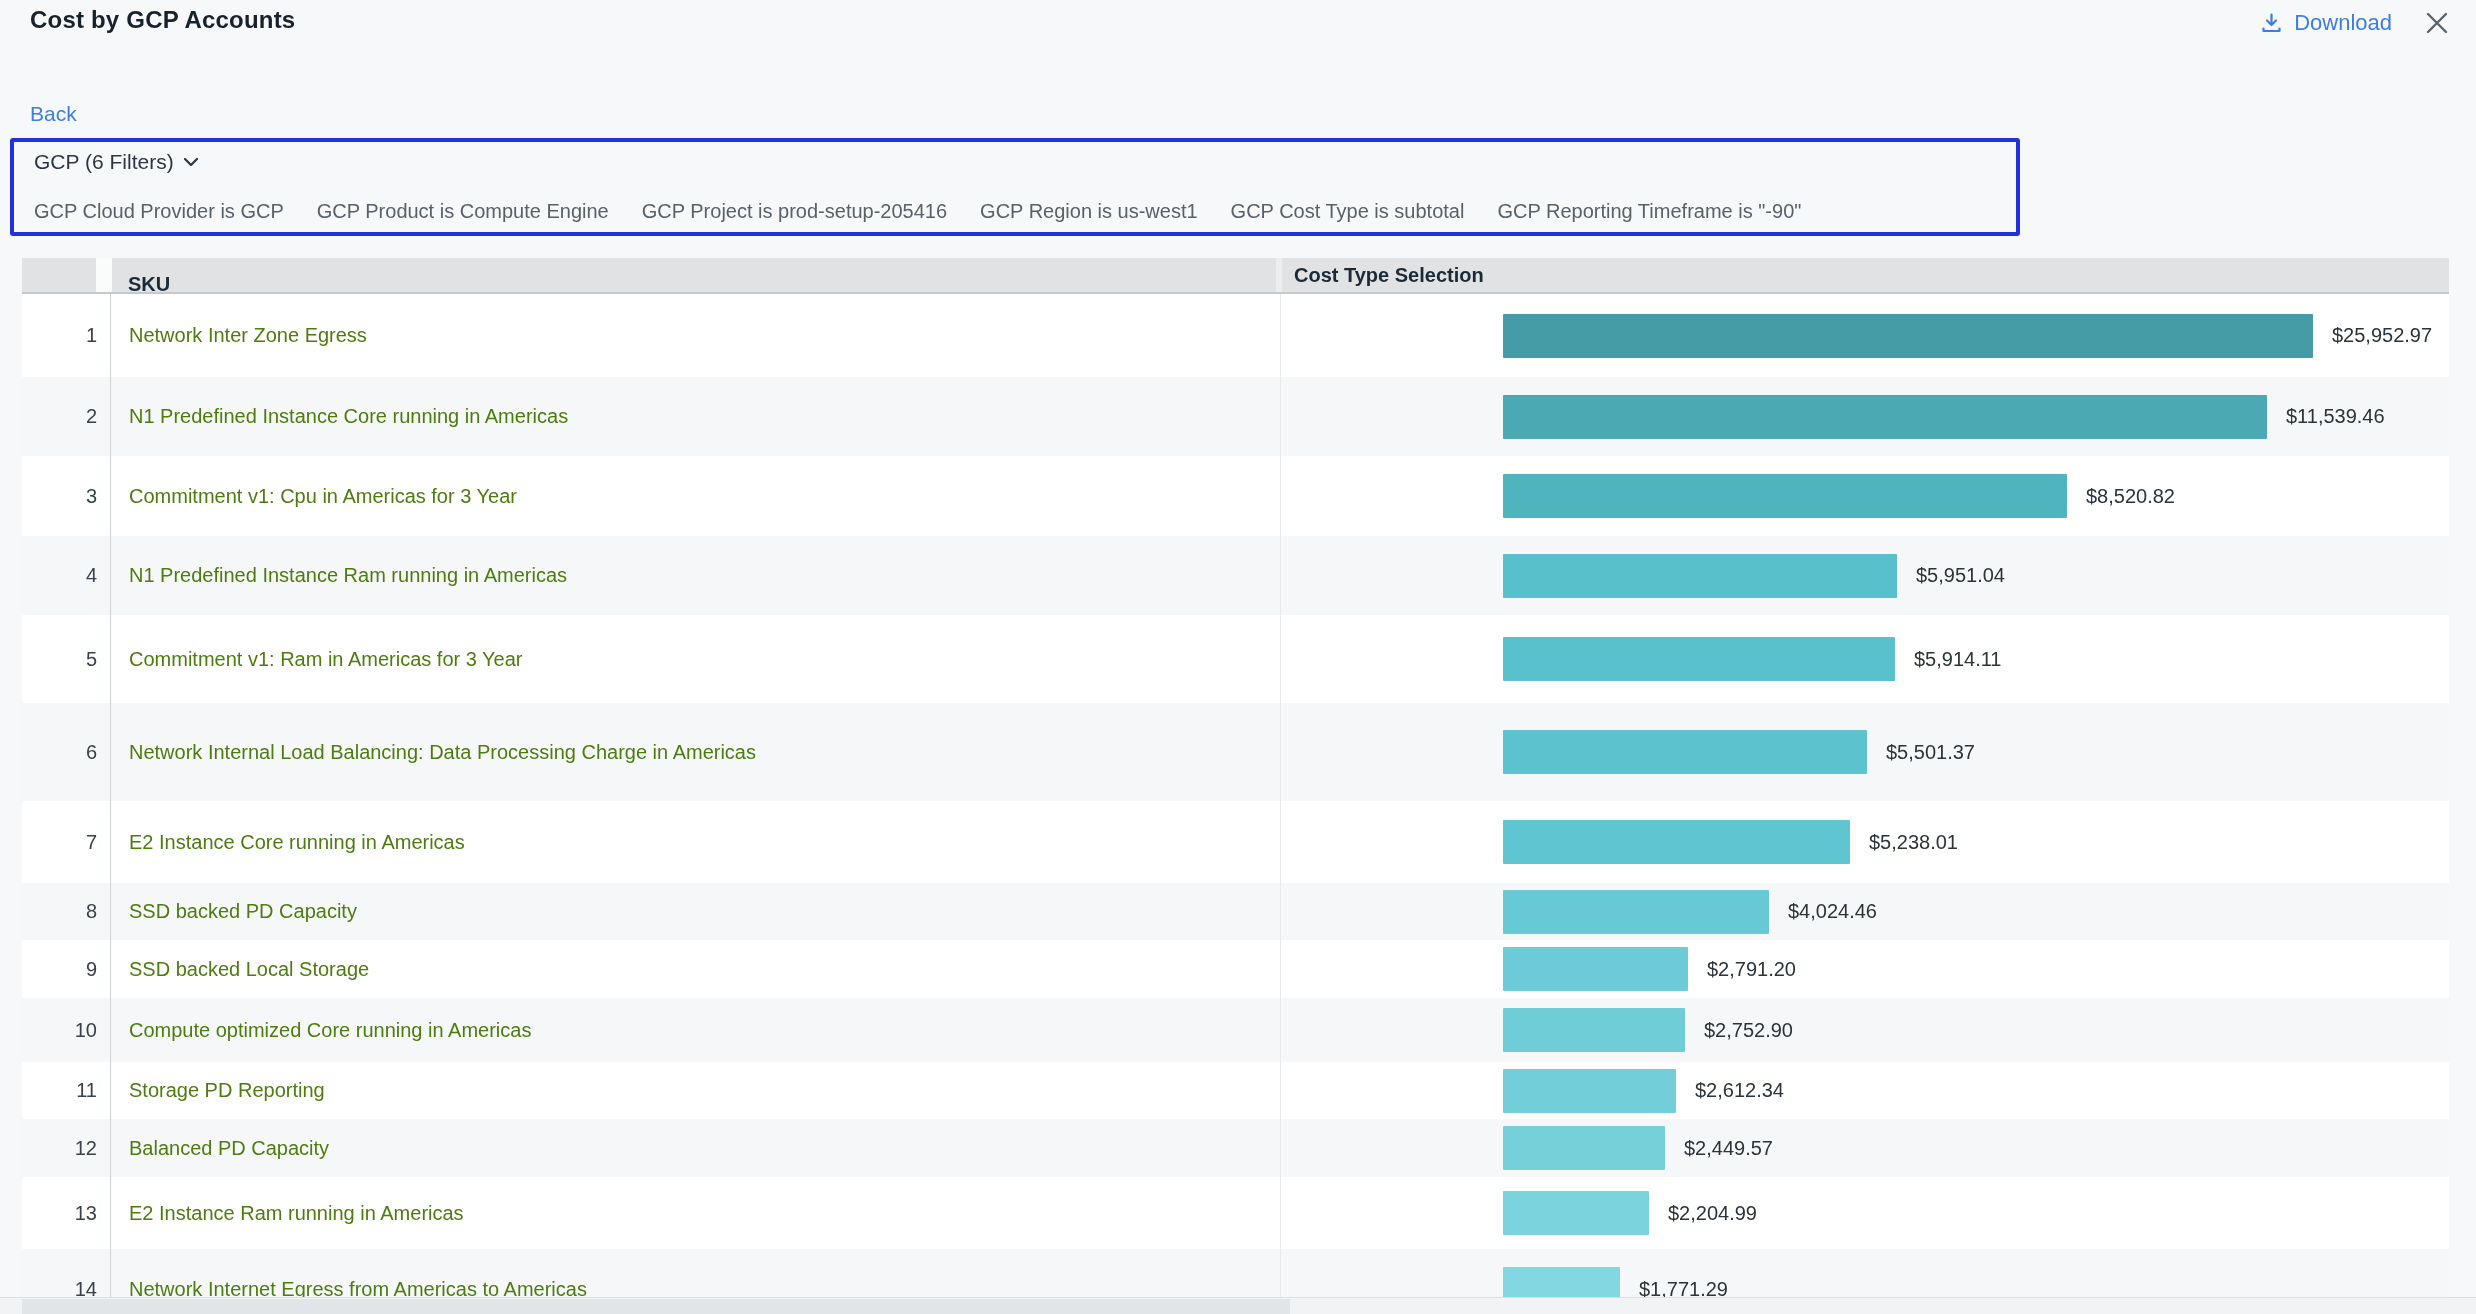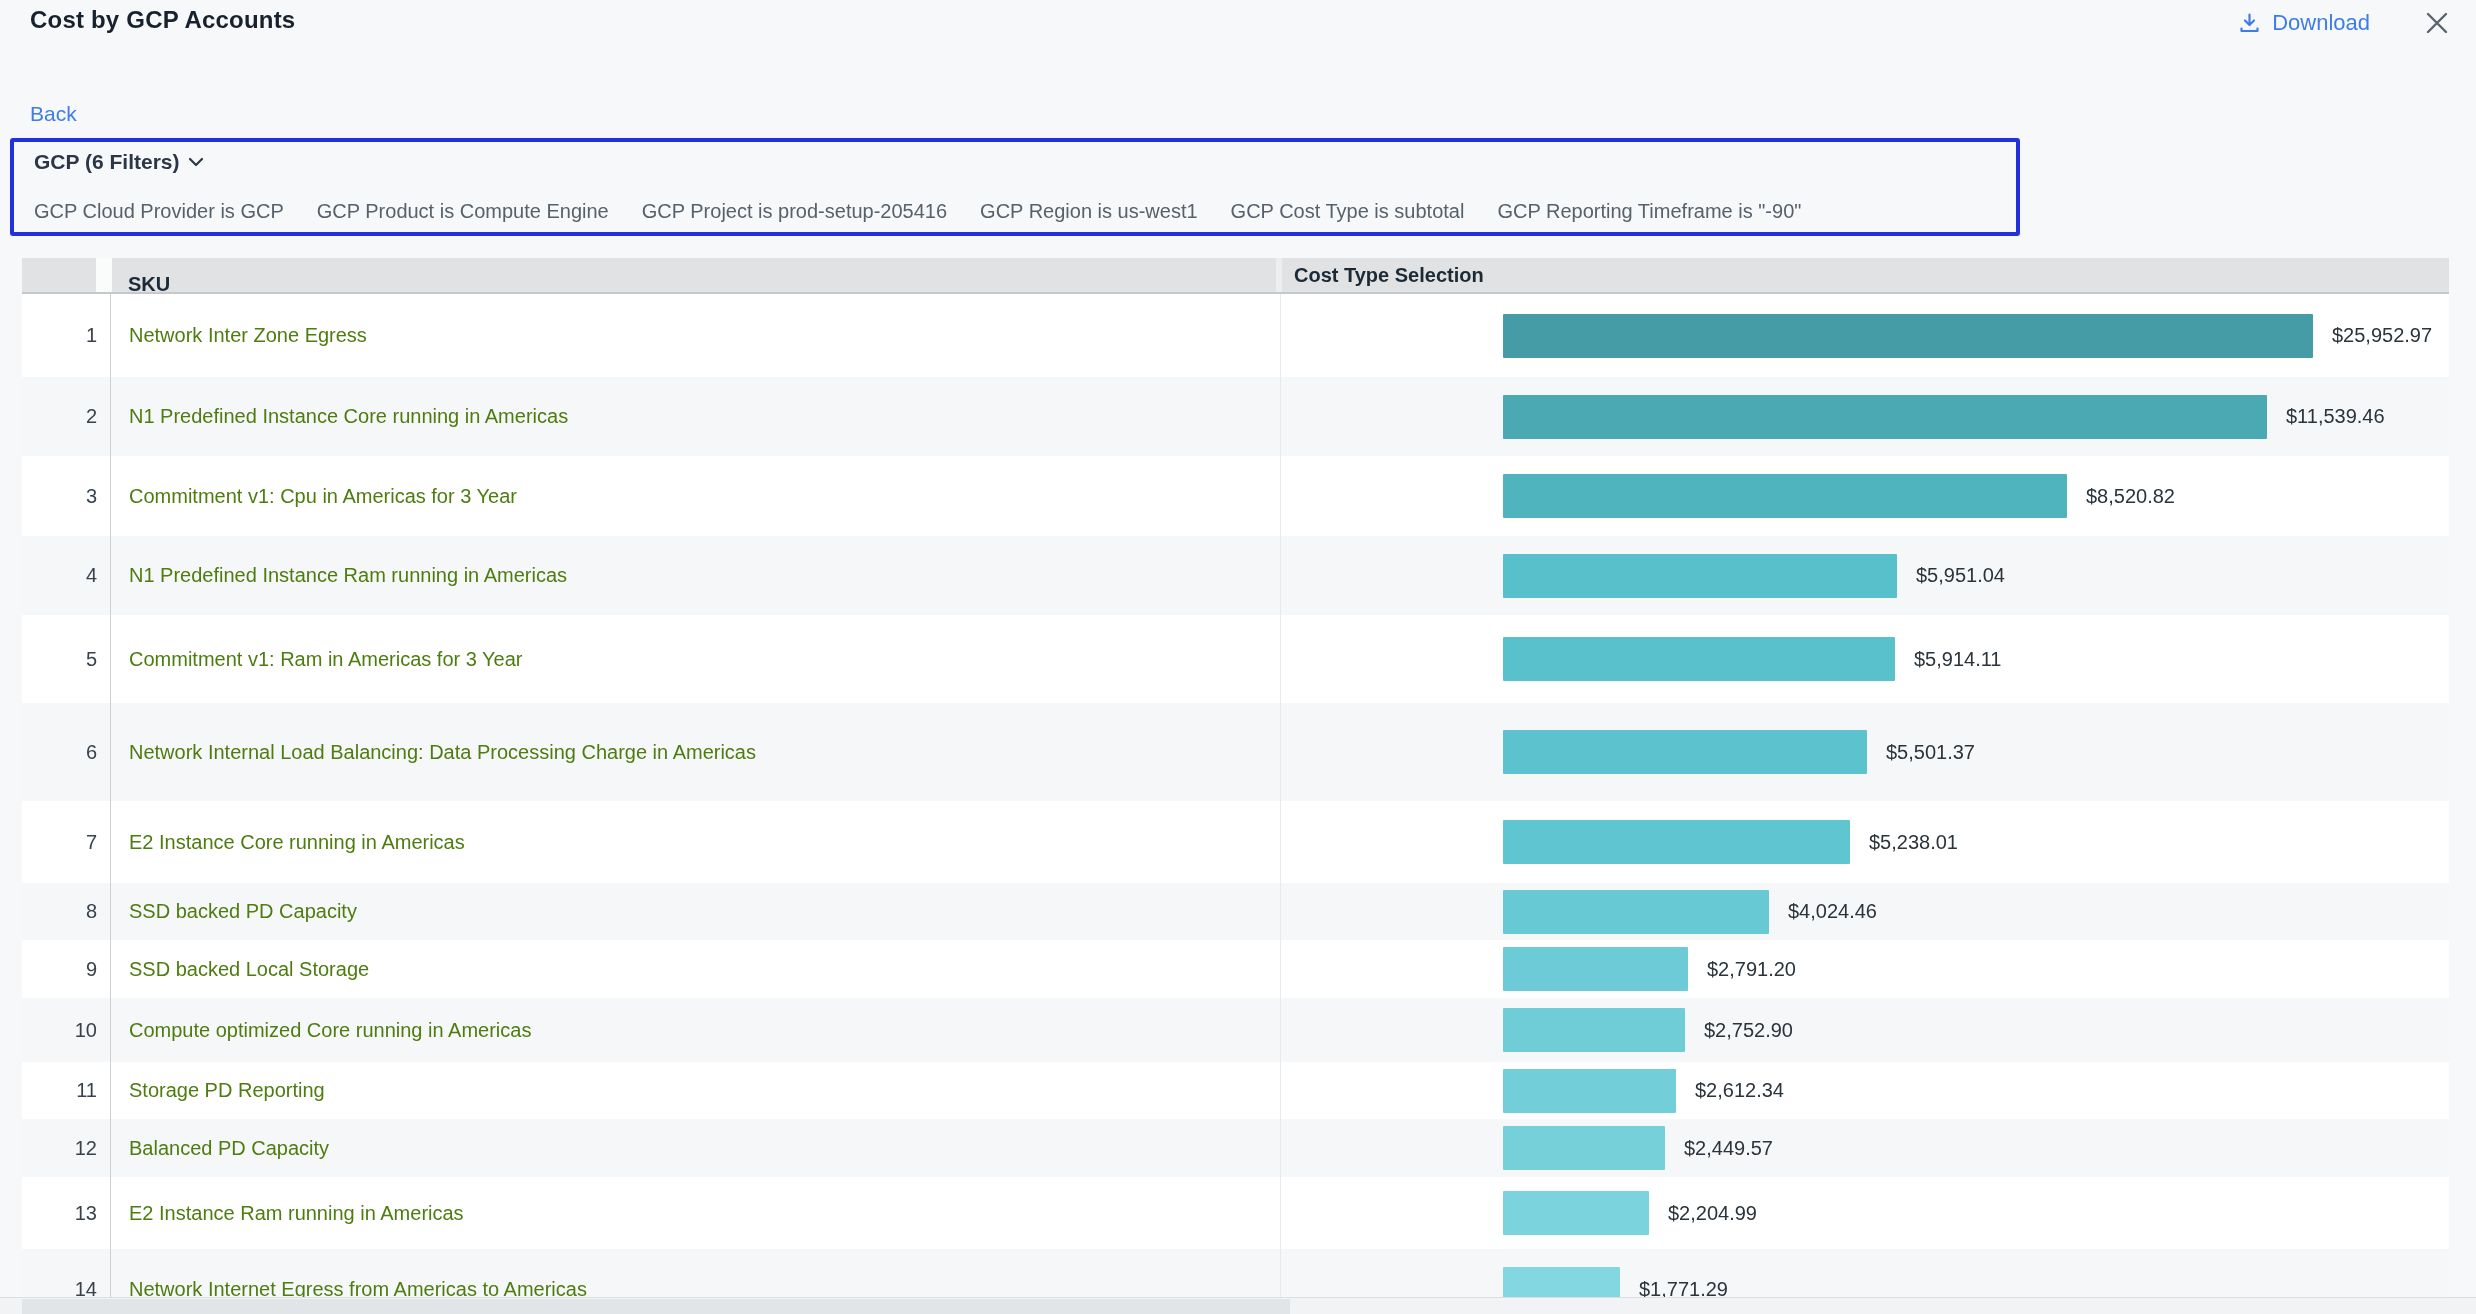--- a/index.html
+++ b/index.html
@@ -9,35 +9,35 @@
     background:#f7f8f9;
     font-family:"Liberation Sans",sans-serif;
     color:#39424a;
     overflow:hidden;
   }
   
   .page-title{
     position:absolute;left:30px;top:6px;
     font-size:24px;font-weight:700;color:#17222e;letter-spacing:.2px;
   }
-  .topbar-actions{position:absolute;right:24px;top:8px;display:flex;align-items:center;gap:52px;}
+  .topbar-actions{position:absolute;right:24px;top:8px;display:flex;align-items:center;gap:30px;}
   .download-btn{display:flex;align-items:center;gap:11px;color:#3e7ce8;font-size:22px;font-weight:500;cursor:pointer;}
   .close-btn{width:30px;height:30px;display:flex;align-items:center;justify-content:center;cursor:pointer;}
   
   .back-link{position:absolute;left:30px;top:102px;font-size:21px;color:#3e7ce8;cursor:pointer;}
   
   .filter-panel{
     position:absolute;left:10px;top:138px;
     width:2002px;height:90px;
     border:4px solid #2231da;border-radius:3px;
   }
   .filter-summary{
     position:absolute;left:20px;top:8px;
     display:flex;align-items:center;gap:9px;
-    font-size:21px;font-weight:700;color:#2b3648;cursor:pointer;
+    font-size:21px;font-weight:400;color:#2b3648;cursor:pointer;
   }
   .filter-chips{
     position:absolute;left:20px;top:58px;
     display:flex;align-items:center;gap:33px;white-space:nowrap;
   }
   .filter-chip{font-size:20px;font-weight:500;color:#57616b;cursor:pointer;}
   
   .table{position:absolute;left:22px;top:258px;width:2427px;}
   .thead{
     position:relative;height:34px;

